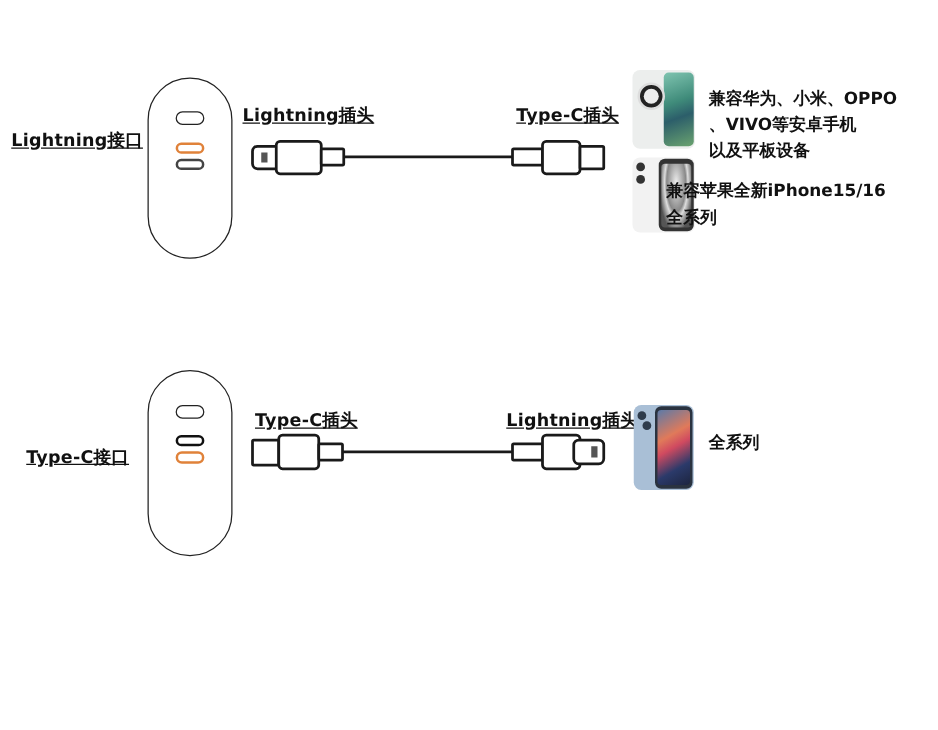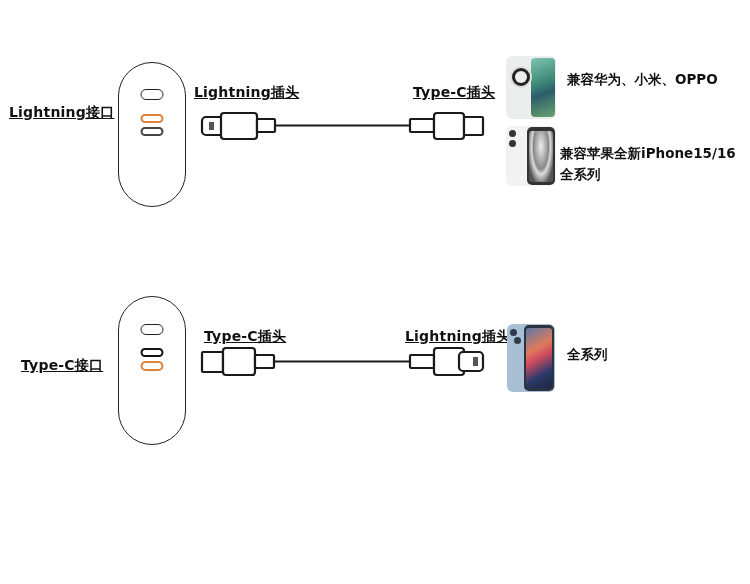--- a/index.html
+++ b/index.html
@@ -52,22 +52,24 @@
 
 <div class="abs phone" style="left:506px;top:126px;width:50px;height:60px;background:#f2f2f2;">
   <div class="abs" style="left:3px;top:4px;width:7px;height:7px;border-radius:50%;background:#333;"></div>
   <div class="abs" style="left:3px;top:14px;width:7px;height:7px;border-radius:50%;background:#333;"></div>
   <div class="abs" style="left:21px;top:1px;width:28px;height:58px;border-radius:5px;background:#333;"></div>
   <div class="abs" style="left:23px;top:5px;width:24px;height:51px;border-radius:3px;background:radial-gradient(ellipse at 50% 30%,#eee 0%,#888 45%,#ddd 55%,#555 80%);"></div>
 </div>
 
 <div class="abs desc" style="left:567px;top:69px;">
   <div>兼容华为、小米、OPPO</div>
+  <div>、VIVO等安卓手机</div>
+  <div>以及平板设备</div>
 </div>
-<div class="abs desc" style="left:560px;top:143px;">
+<div class="abs desc" style="left:533px;top:143px;">
   <div>兼容苹果全新iPhone15/16</div>
   <div>全系列</div>
 </div>
 
 <div class="abs label" style="left:21px;top:357px;">Type-C接口</div>
 
 <div class="abs charger" style="left:118px;top:296px;width:68px;height:149px;">
   <div class="port" style="top:27px;width:23px;height:11px;border:1.6px solid #222;"></div>
   <div class="port" style="top:51px;width:23px;height:9px;border:2.4px solid #111;"></div>
   <div class="port" style="top:64px;width:23px;height:10px;border:2.4px solid #e0823a;"></div>

